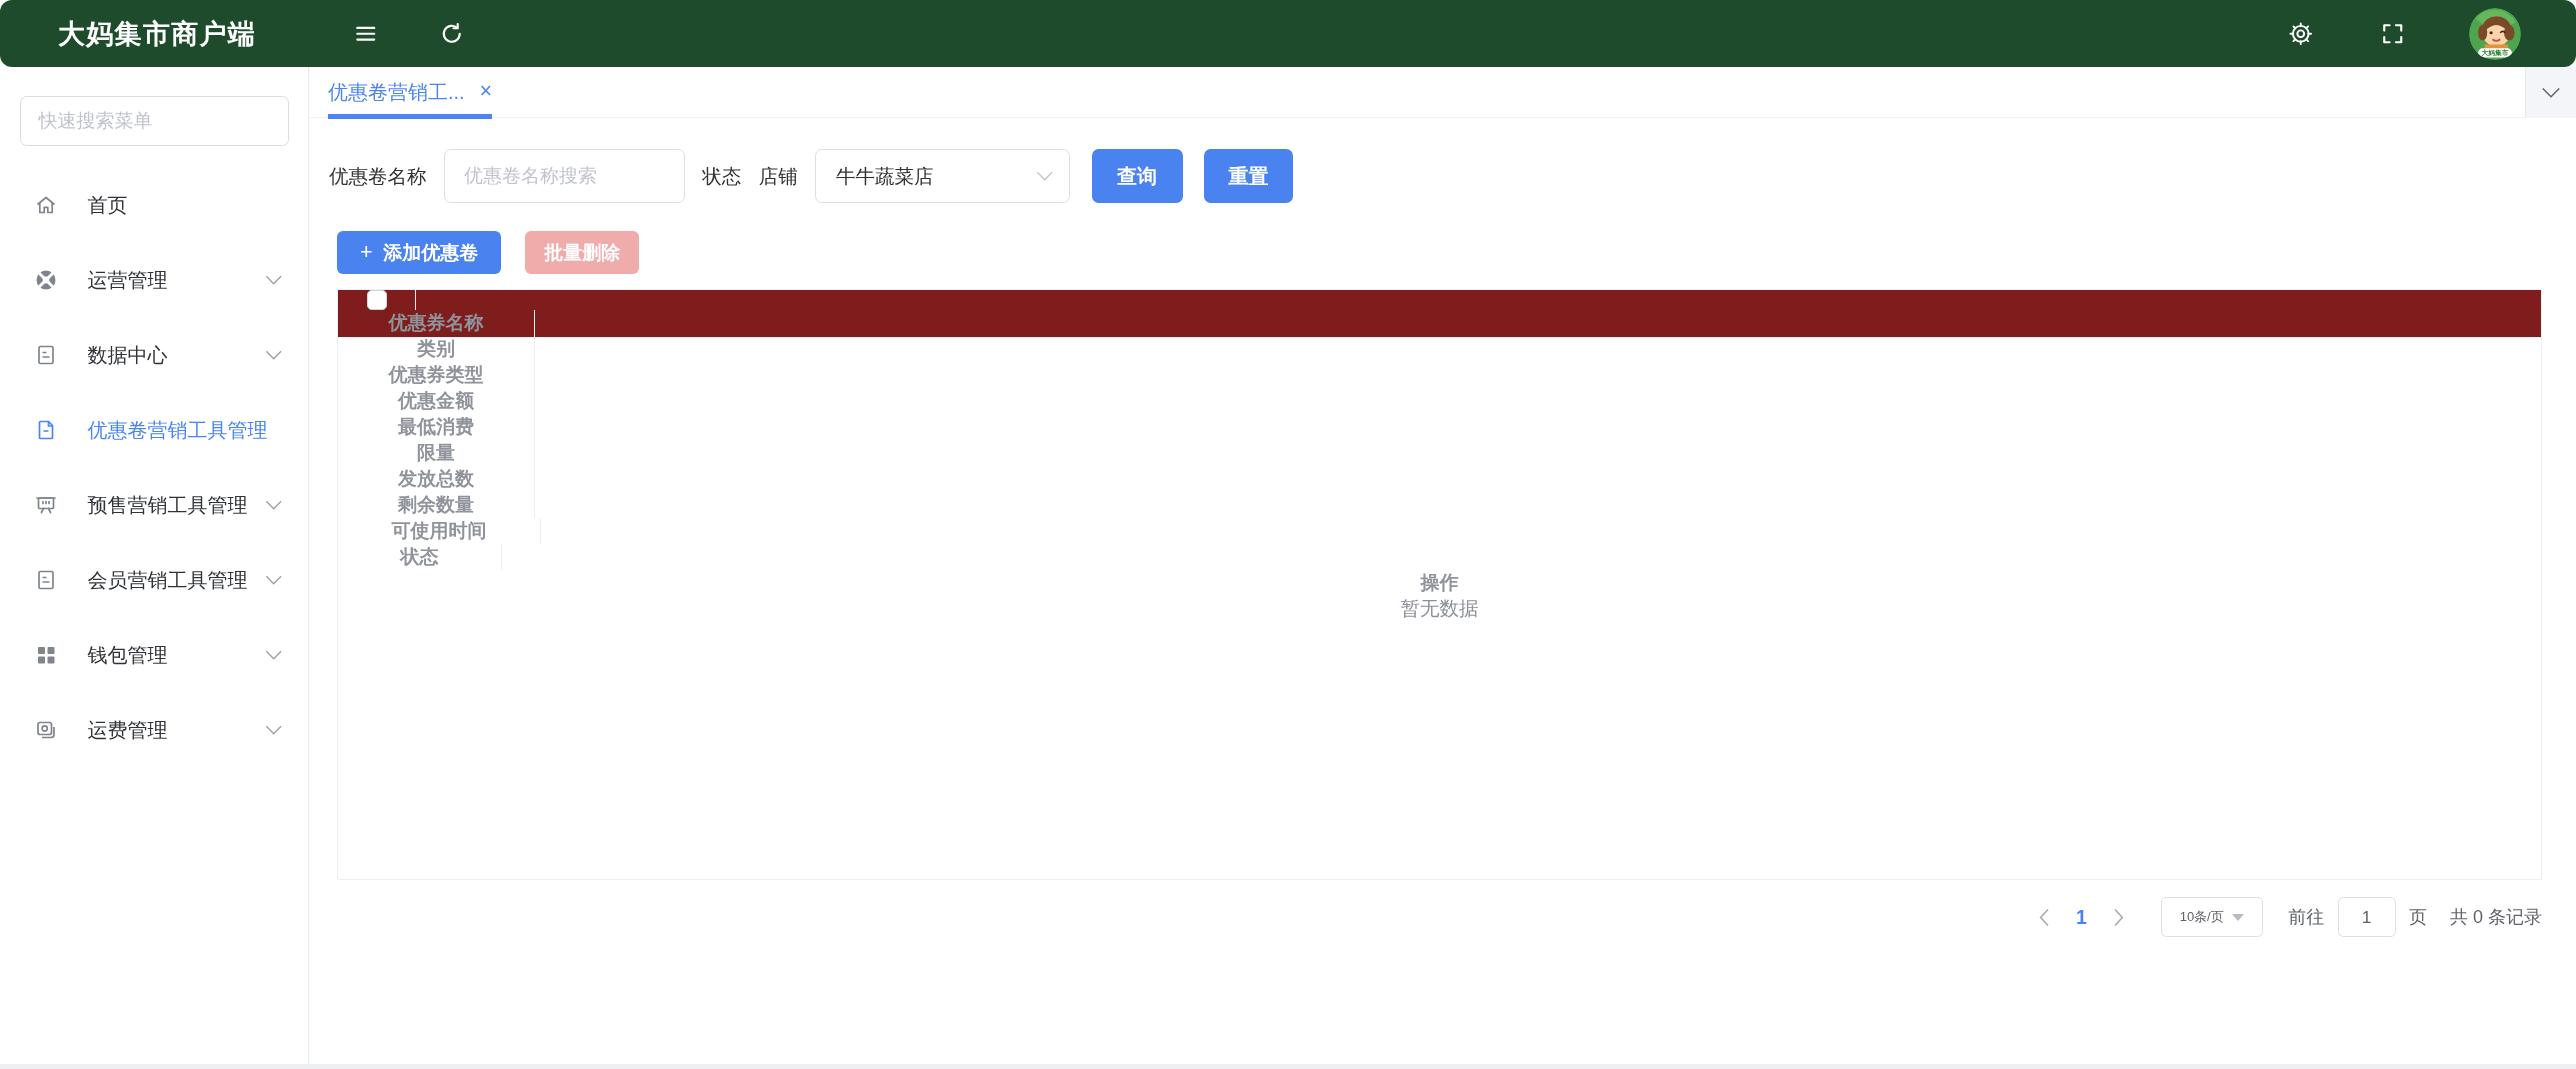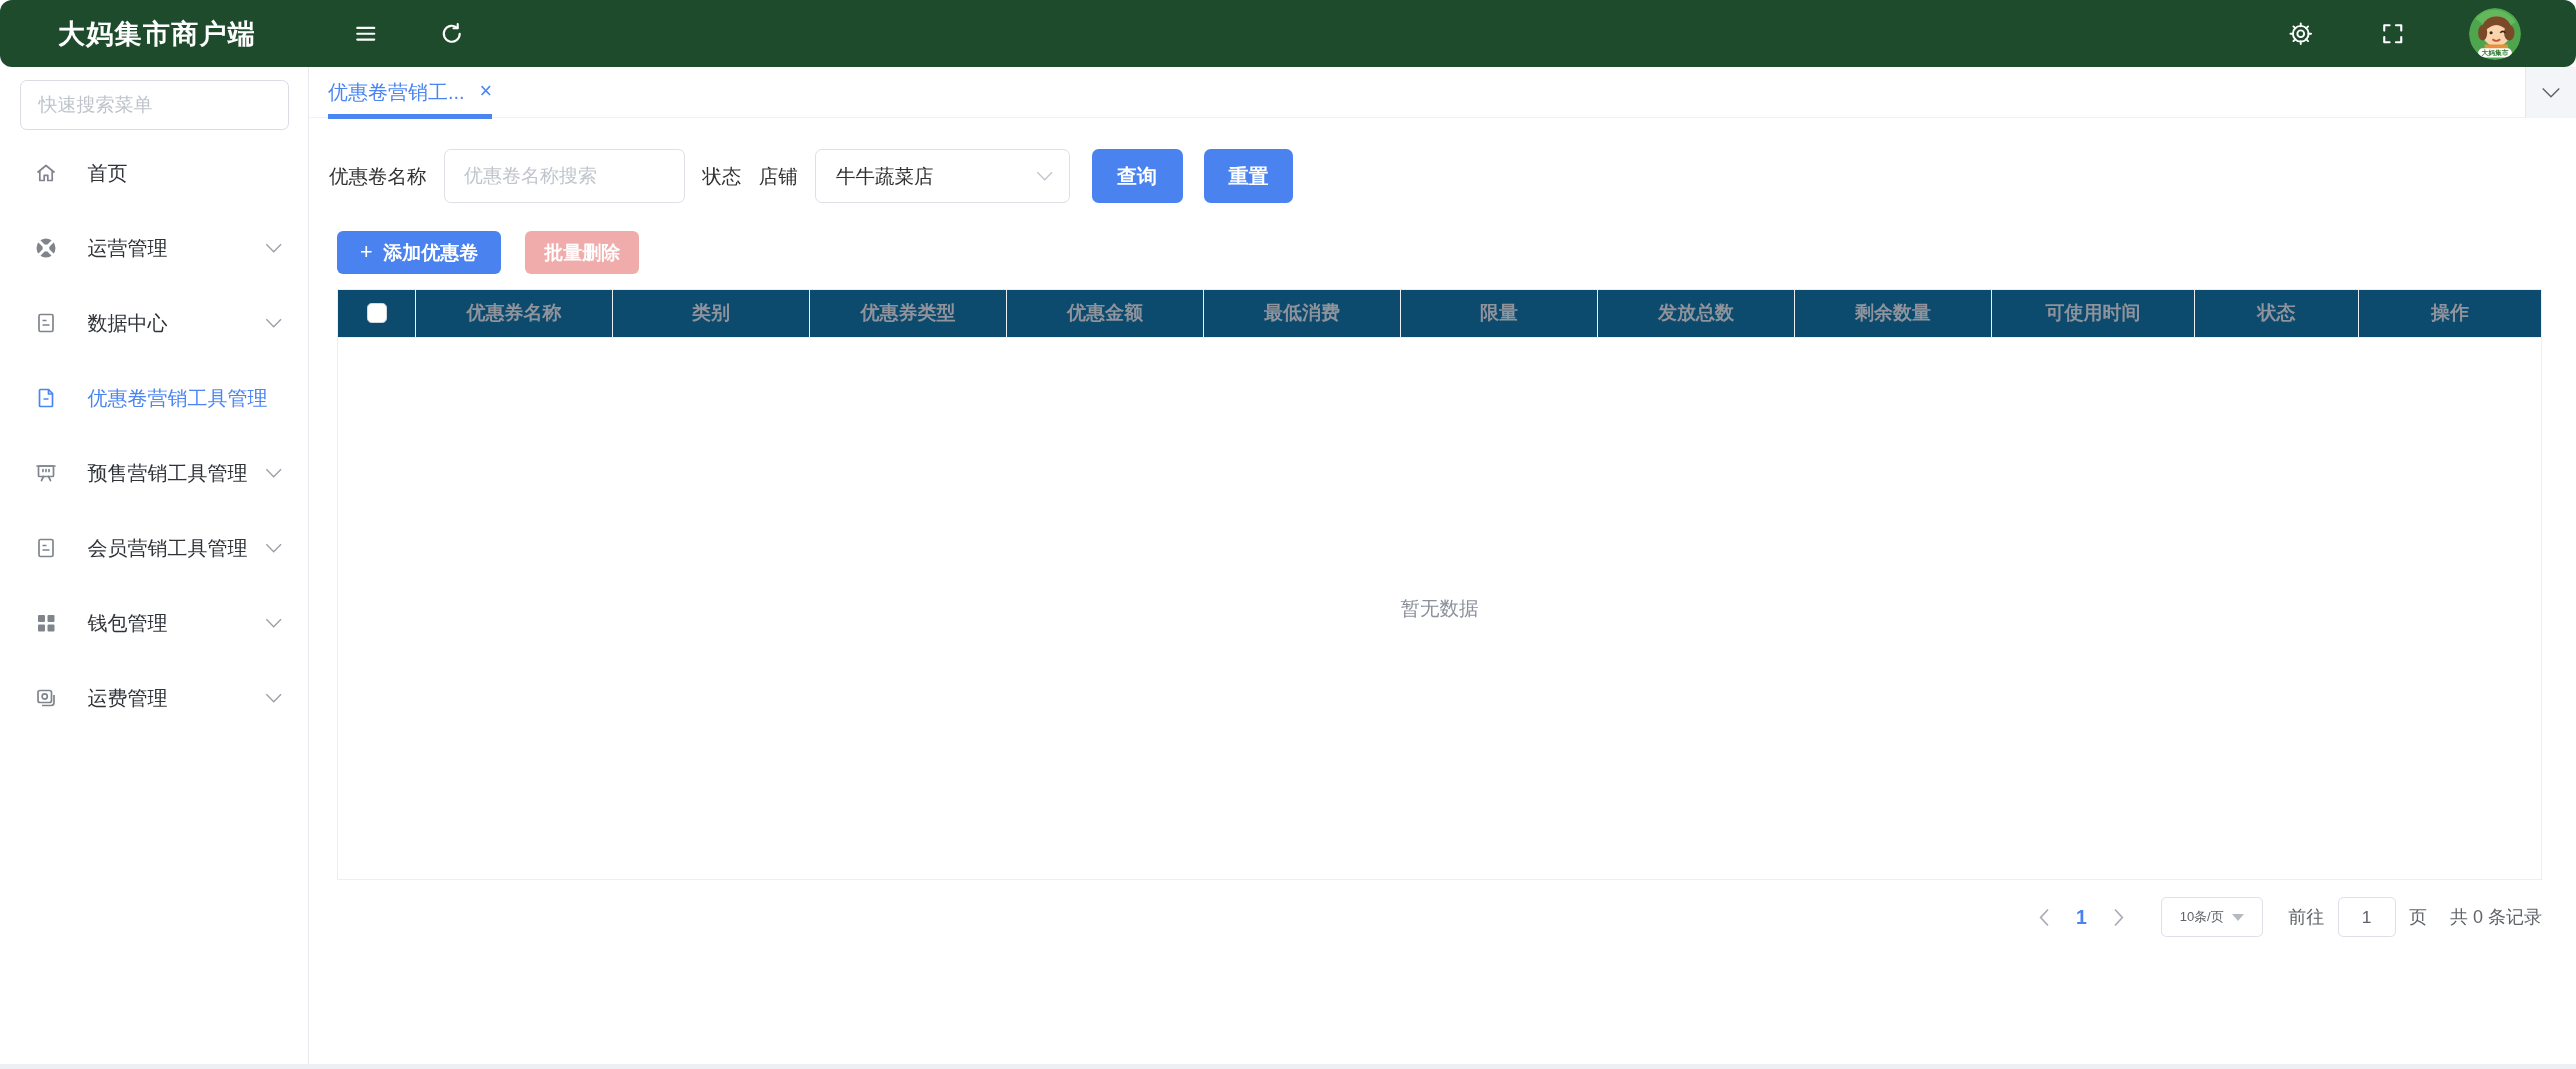--- a/index.html
+++ b/index.html
@@ -20,21 +20,21 @@
   .icon-hamburger { margin-left:95px; }
   .icon-refresh { margin-left:56px; }
   .topbar-right { margin-left:auto; display:flex; align-items:center; gap:62px; margin-right:55px; }
   .avatar { width:52px; height:52px; border-radius:50%; overflow:hidden; flex:none; cursor:pointer; }
 
   
   .body-row { flex:1; display:flex; min-height:0; }
 
   
   .sidebar { width:309px; flex:none; background:#fff; border-right:1.3px solid #e7e9ee; padding-top:13.4px; }
-  .side-search { margin:0 20px; width:269px; height:50px; border:1.3px solid #d9dce3; border-radius:6.7px;
+  .side-search { margin:16px 20px; width:269px; height:50px; border:1.3px solid #d9dce3; border-radius:6.7px;
     font-size:19px; padding:0 17.4px; color:#14532d; outline:none; font-family:inherit; }
   .side-search::placeholder { color:#bfc4cc; }
   .menu { margin-top:5.4px; }
   .menu-item { height:75px; display:flex; align-items:center; padding:0 25.5px 0 34px; cursor:pointer; }
   .menu-item .mi-icon { width:24px; height:24px; flex:none; display:flex; align-items:center; justify-content:center; }
   .menu-item .mi-icon svg { width:24px; height:24px; }
   .menu-item .mi-label { font-size:20px; color:#2f3338; margin-left:29.5px; white-space:nowrap; }
   .menu-item .mi-arrow { margin-left:auto; display:flex; }
   .menu-item .mi-arrow svg { width:17.4px; height:10.7px; }
   .menu-item.active .mi-label { color:#4a85f2; }
@@ -70,21 +70,21 @@
   .btn-reset  { width:89px; margin-left:21.5px; }
 
   
   .action-row { display:flex; align-items:center; margin:28px 34px 0 28px; }
   .btn-add { height:43px; padding:0 23px; font-size:19px; border-radius:6px; display:flex; align-items:center; }
   .btn-add .plus { font-size:21.5px; font-weight:normal; margin-right:10.7px; line-height:1; }
   .btn-del { height:43px; width:114px; font-size:19px; border-radius:6px; background:#f0abab; margin-left:24px; cursor:not-allowed; }
 
   
   .table { margin:14.8px 34px 0 28px; border:1.3px solid #ebeef5; }
-  .thead { display:flex; height:48px; border-bottom:1.3px solid #ebeef5; background:#0c4a6e; }
+  .thead { display:flex; height:48px; border-bottom:1.3px solid #ebeef5; background:#7f1d1d;flex-direction:column; }
   .th { display:flex; align-items:center; justify-content:center; font-size:19px; font-weight:600;
     color:#8f939b; border-right:1.3px solid #ebeef5; white-space:nowrap; }
   .th:last-child { border-right:none; }
   .col-check { width:78px; flex:none; }
   .col-w  { width:197px; flex:none; }
   .col-t  { width:203px; flex:none; }
   .col-st { width:164px; flex:none; }
   .col-op { flex:1;text-align:center; }
   .checkbox { width:20px; height:20px; border:1.3px solid #d4d7de; border-radius:4.7px; background:#fff; cursor:pointer; }
   .tbody { height:541px; display:flex; align-items:center; justify-content:center; }

